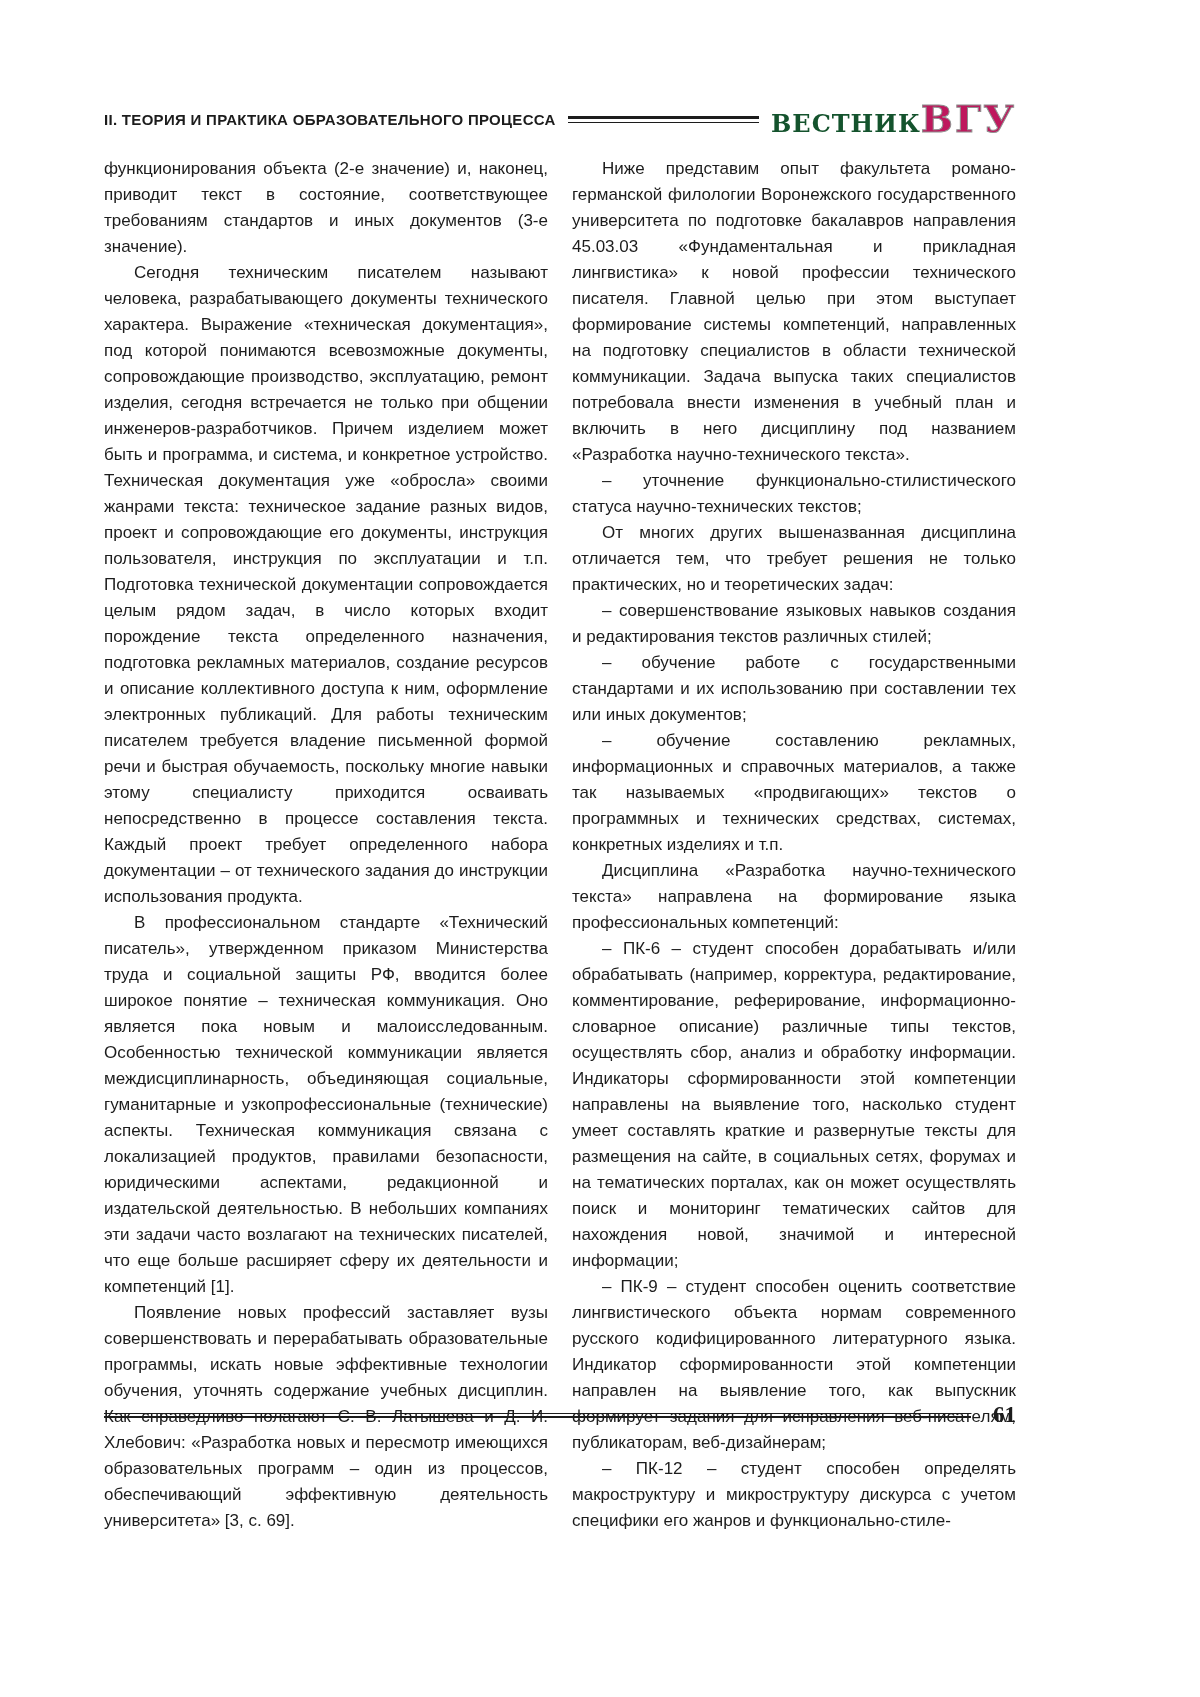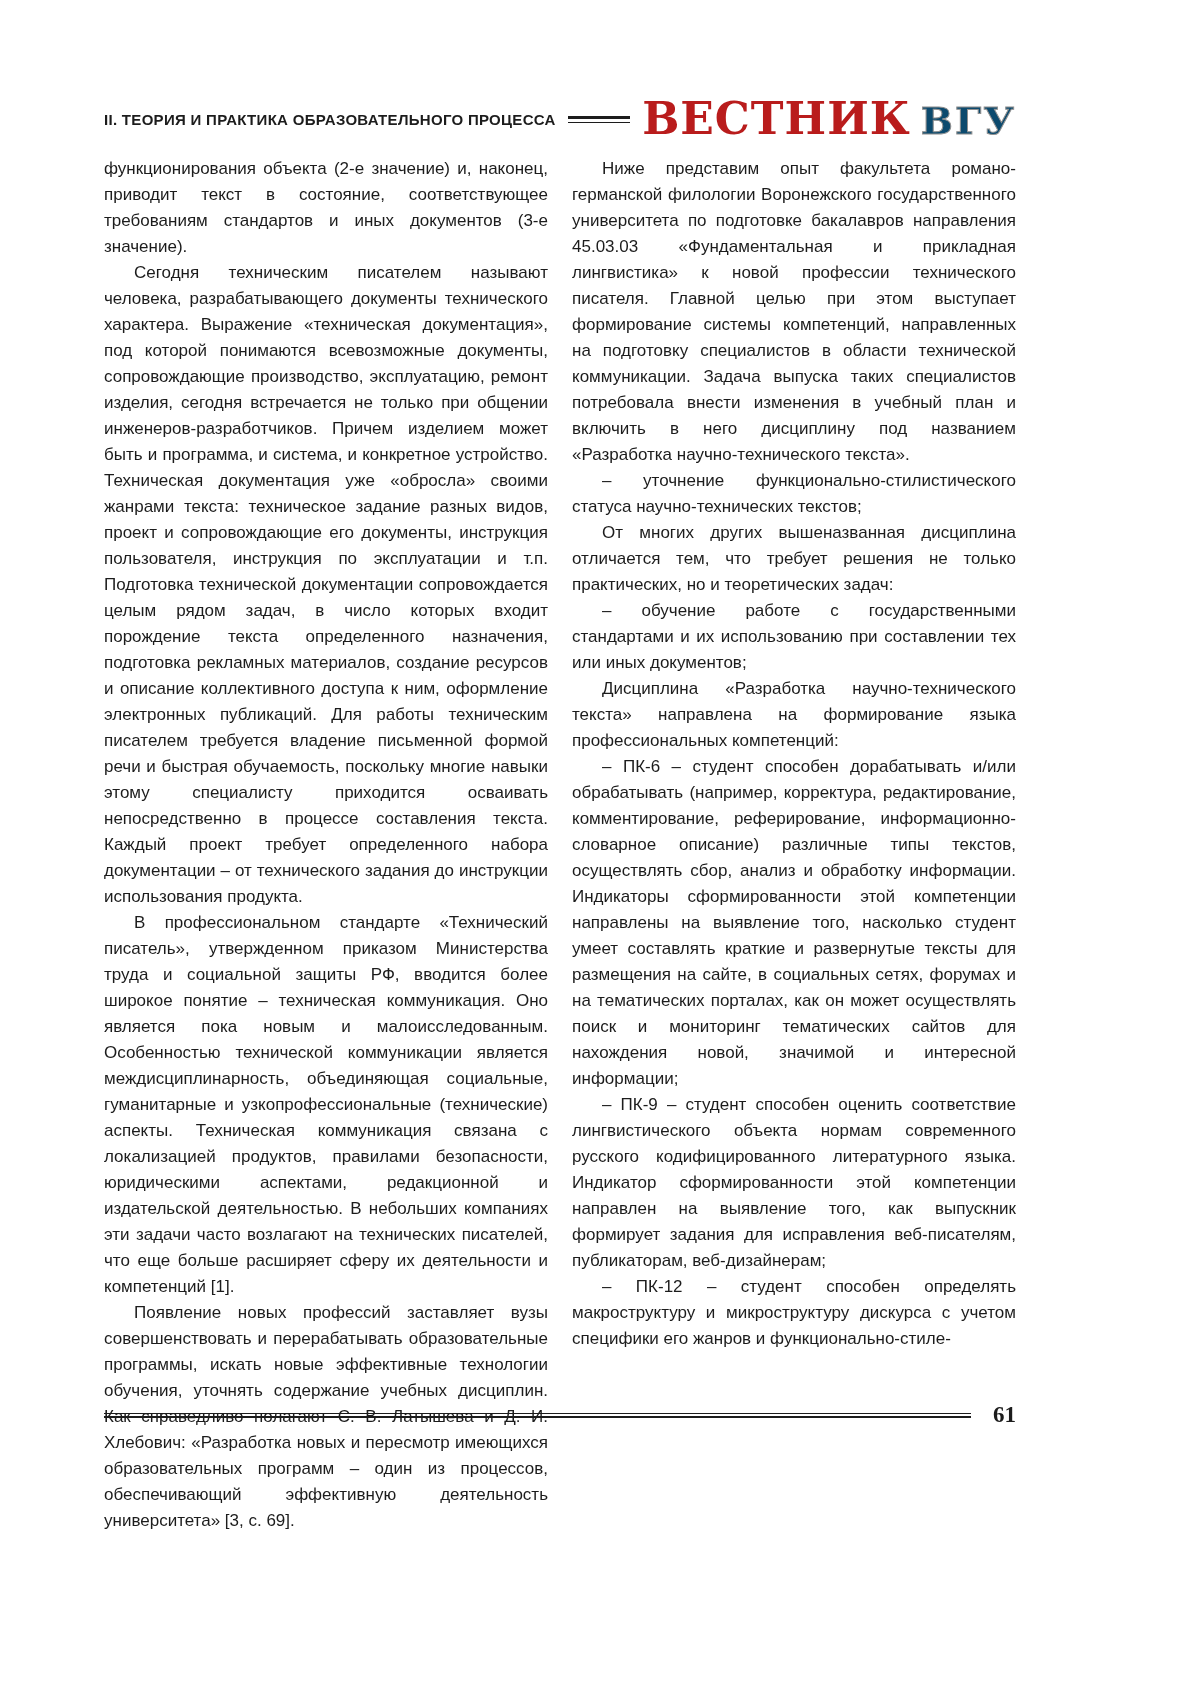--- a/index.html
+++ b/index.html
@@ -45,28 +45,27 @@
   }
   .logo {
     font-family: "DejaVu Serif", serif;
     font-weight: bold;
     white-space: nowrap;
     line-height: 1;
     display: flex;
     align-items: baseline;
   }
   .logo-word {
-    font-size: 44px;
-    color: #b91c1c;
+    font-size: 24px;
+    color: #14532d;
     letter-spacing: 1px;
-    margin-right: 10px;
   }
   .logo-vgu {
     font-size: 38px;
-    color: #0c4a6e;
+    color: #be185d;
     -webkit-text-stroke: 1px #8f8f8f;
     letter-spacing: 2px;
   }
   .columns {
     display: flex;
     gap: 24px;
     margin-top: 18px;
   }
   .col {
     width: 444px;
@@ -118,21 +117,23 @@
       <div class="col">
         <p class="no-indent">функционирования объекта (2-е значение) и, наконец, приводит текст в состояние, соответствующее требованиям стандартов и иных документов (3-е значение).</p>
         <p>Сегодня техническим писателем называют человека, разрабатывающего документы технического характера. Выражение «техническая документация», под которой понимаются всевозможные документы, сопровождающие производство, эксплуатацию, ремонт изделия, сегодня встречается не только при общении инженеров-разработчиков. Причем изделием может быть и программа, и система, и конкретное устройство. Техническая документация уже «обросла» своими жанрами текста: техническое задание разных видов, проект и сопровождающие его документы, инструкция пользователя, инструкция по эксплуатации и т.п. Подготовка технической документации сопровождается целым рядом задач, в число которых входит порождение текста определенного назначения, подготовка рекламных материалов, создание ресурсов и описание коллективного доступа к ним, оформление электронных публикаций. Для работы техническим писателем требуется владение письменной формой речи и быстрая обучаемость, поскольку многие навыки этому специалисту приходится осваивать непосредственно в процессе составления текста. Каждый проект требует определенного набора документации – от технического задания до инструкции использования продукта.</p>
         <p>В профессиональном стандарте «Технический писатель», утвержденном приказом Министерства труда и социальной защиты РФ, вводится более широкое понятие – техническая коммуникация. Оно является пока новым и малоисследованным. Особенностью технической коммуникации является междисциплинарность, объединяющая социальные, гуманитарные и узкопрофессиональные (технические) аспекты. Техническая коммуникация связана с локализацией продуктов, правилами безопасности, юридическими аспектами, редакционной и издательской деятельностью. В небольших компаниях эти задачи часто возлагают на технических писателей, что еще больше расширяет сферу их деятельности и компетенций [1].</p>
         <p>Появление новых профессий заставляет вузы совершенствовать и перерабатывать образовательные программы, искать новые эффективные технологии обучения, уточнять содержание учебных дисциплин. Как справедливо полагают С. В. Латышева и Д. И. Хлебович: «Разработка новых и пересмотр имеющихся образовательных программ – один из процессов, обеспечивающий эффективную деятельность университета» [3, с. 69].</p>
       </div>
       <div class="col">
         <p>Ниже представим опыт факультета романо-германской филологии Воронежского государственного университета по подготовке бакалавров направления 45.03.03 «Фундаментальная и прикладная лингвистика» к новой профессии технического писателя. Главной целью при этом выступает формирование системы компетенций, направленных на подготовку специалистов в области технической коммуникации. Задача выпуска таких специалистов потребовала внести изменения в учебный план и включить в него дисциплину под названием «Разработка научно-технического текста».</p>
         <p>– уточнение функционально-стилистического статуса научно-технических текстов;</p>
         <p>От многих других вышеназванная дисциплина отличается тем, что требует решения не только практических, но и теоретических задач:</p>
+        <p>– совершенствование языковых навыков создания и редактирования текстов различных стилей;</p>
         <p>– обучение работе с государственными стандартами и их использованию при составлении тех или иных документов;</p>
+        <p>– обучение составлению рекламных, информационных и справочных материалов, а также так называемых «продвигающих» текстов о программных и технических средствах, системах, конкретных изделиях и т.п.</p>
         <p>Дисциплина «Разработка научно-технического текста» направлена на формирование языка профессиональных компетенций:</p>
         <p>– ПК-6 – студент способен дорабатывать и/или обрабатывать (например, корректура, редактирование, комментирование, реферирование, информационно-словарное описание) различные типы текстов, осуществлять сбор, анализ и обработку информации. Индикаторы сформированности этой компетенции направлены на выявление того, насколько студент умеет составлять краткие и развернутые тексты для размещения на сайте, в социальных сетях, форумах и на тематических порталах, как он может осуществлять поиск и мониторинг тематических сайтов для нахождения новой, значимой и интересной информации;</p>
         <p>– ПК-9 – студент способен оценить соответствие лингвистического объекта нормам современного русского кодифицированного литературного языка. Индикатор сформированности этой компетенции направлен на выявление того, как выпускник формирует задания для исправления веб-писателям, публикаторам, веб-дизайнерам;</p>
         <p>– ПК-12 – студент способен определять макроструктуру и микроструктуру дискурса с учетом специфики его жанров и функционально-стиле-</p>
       </div>
     </div>
   </div>
 
   <div class="footer">
     <div class="footer-rule"></div>

